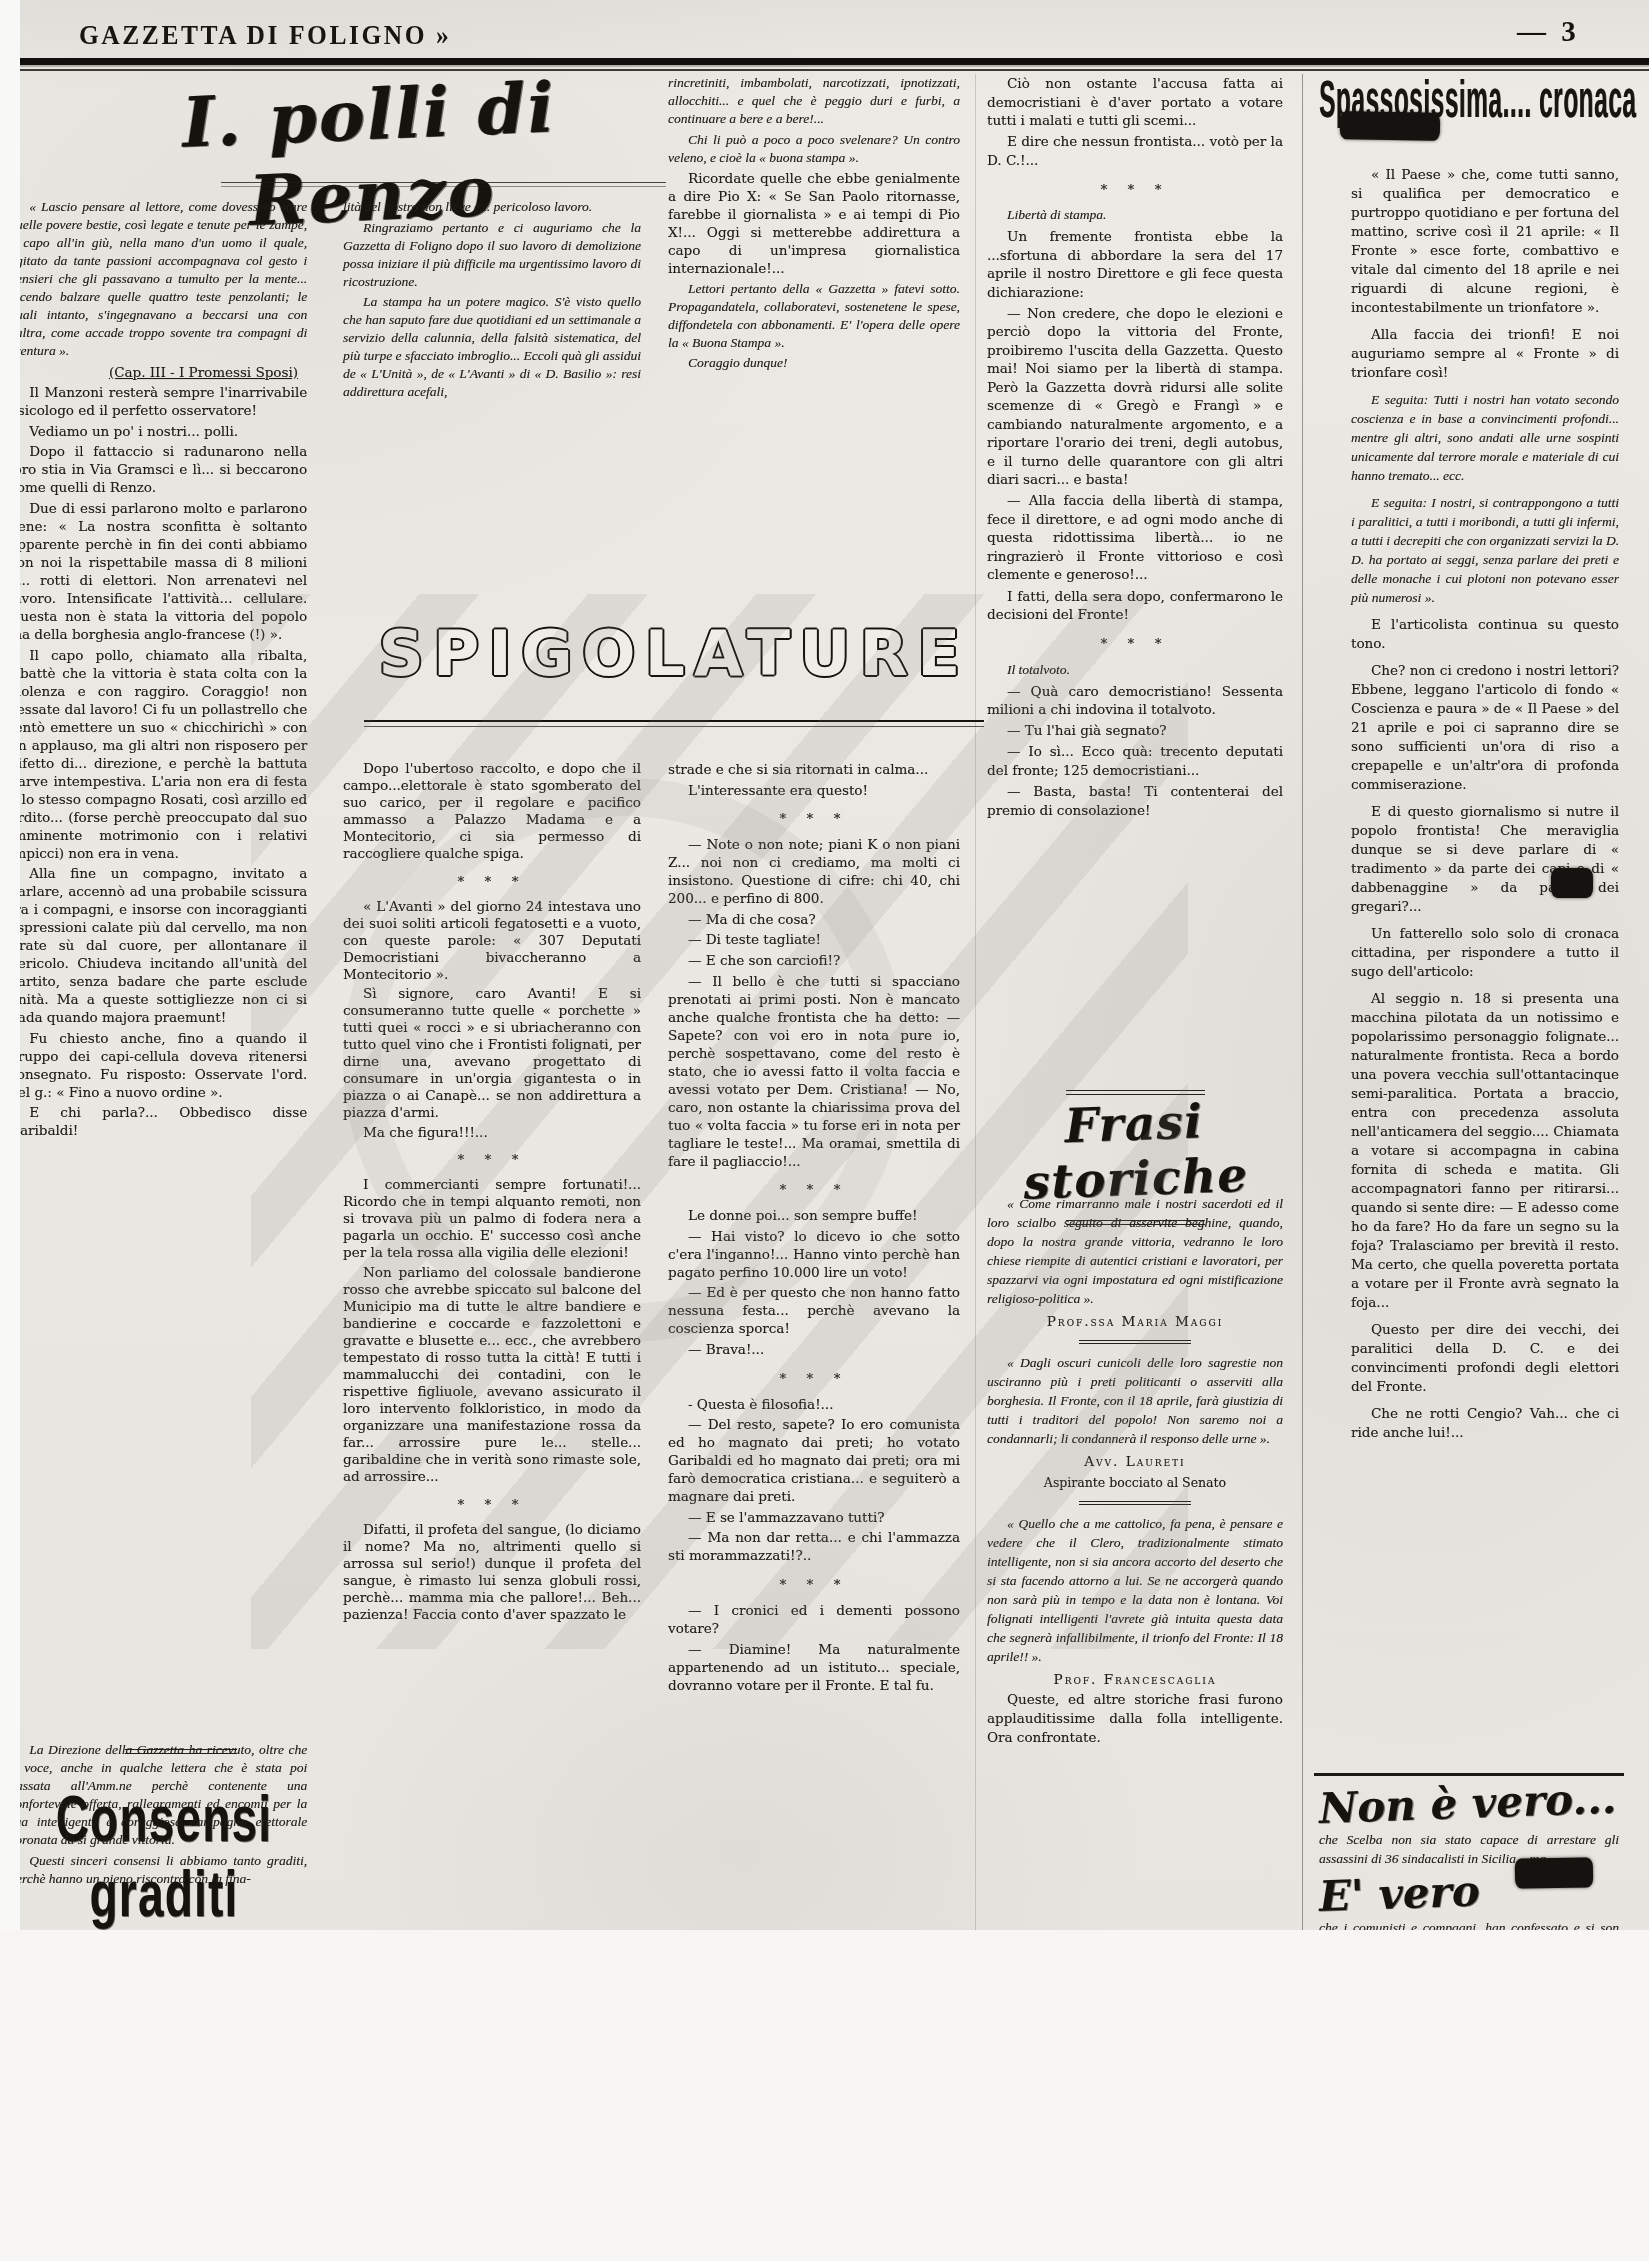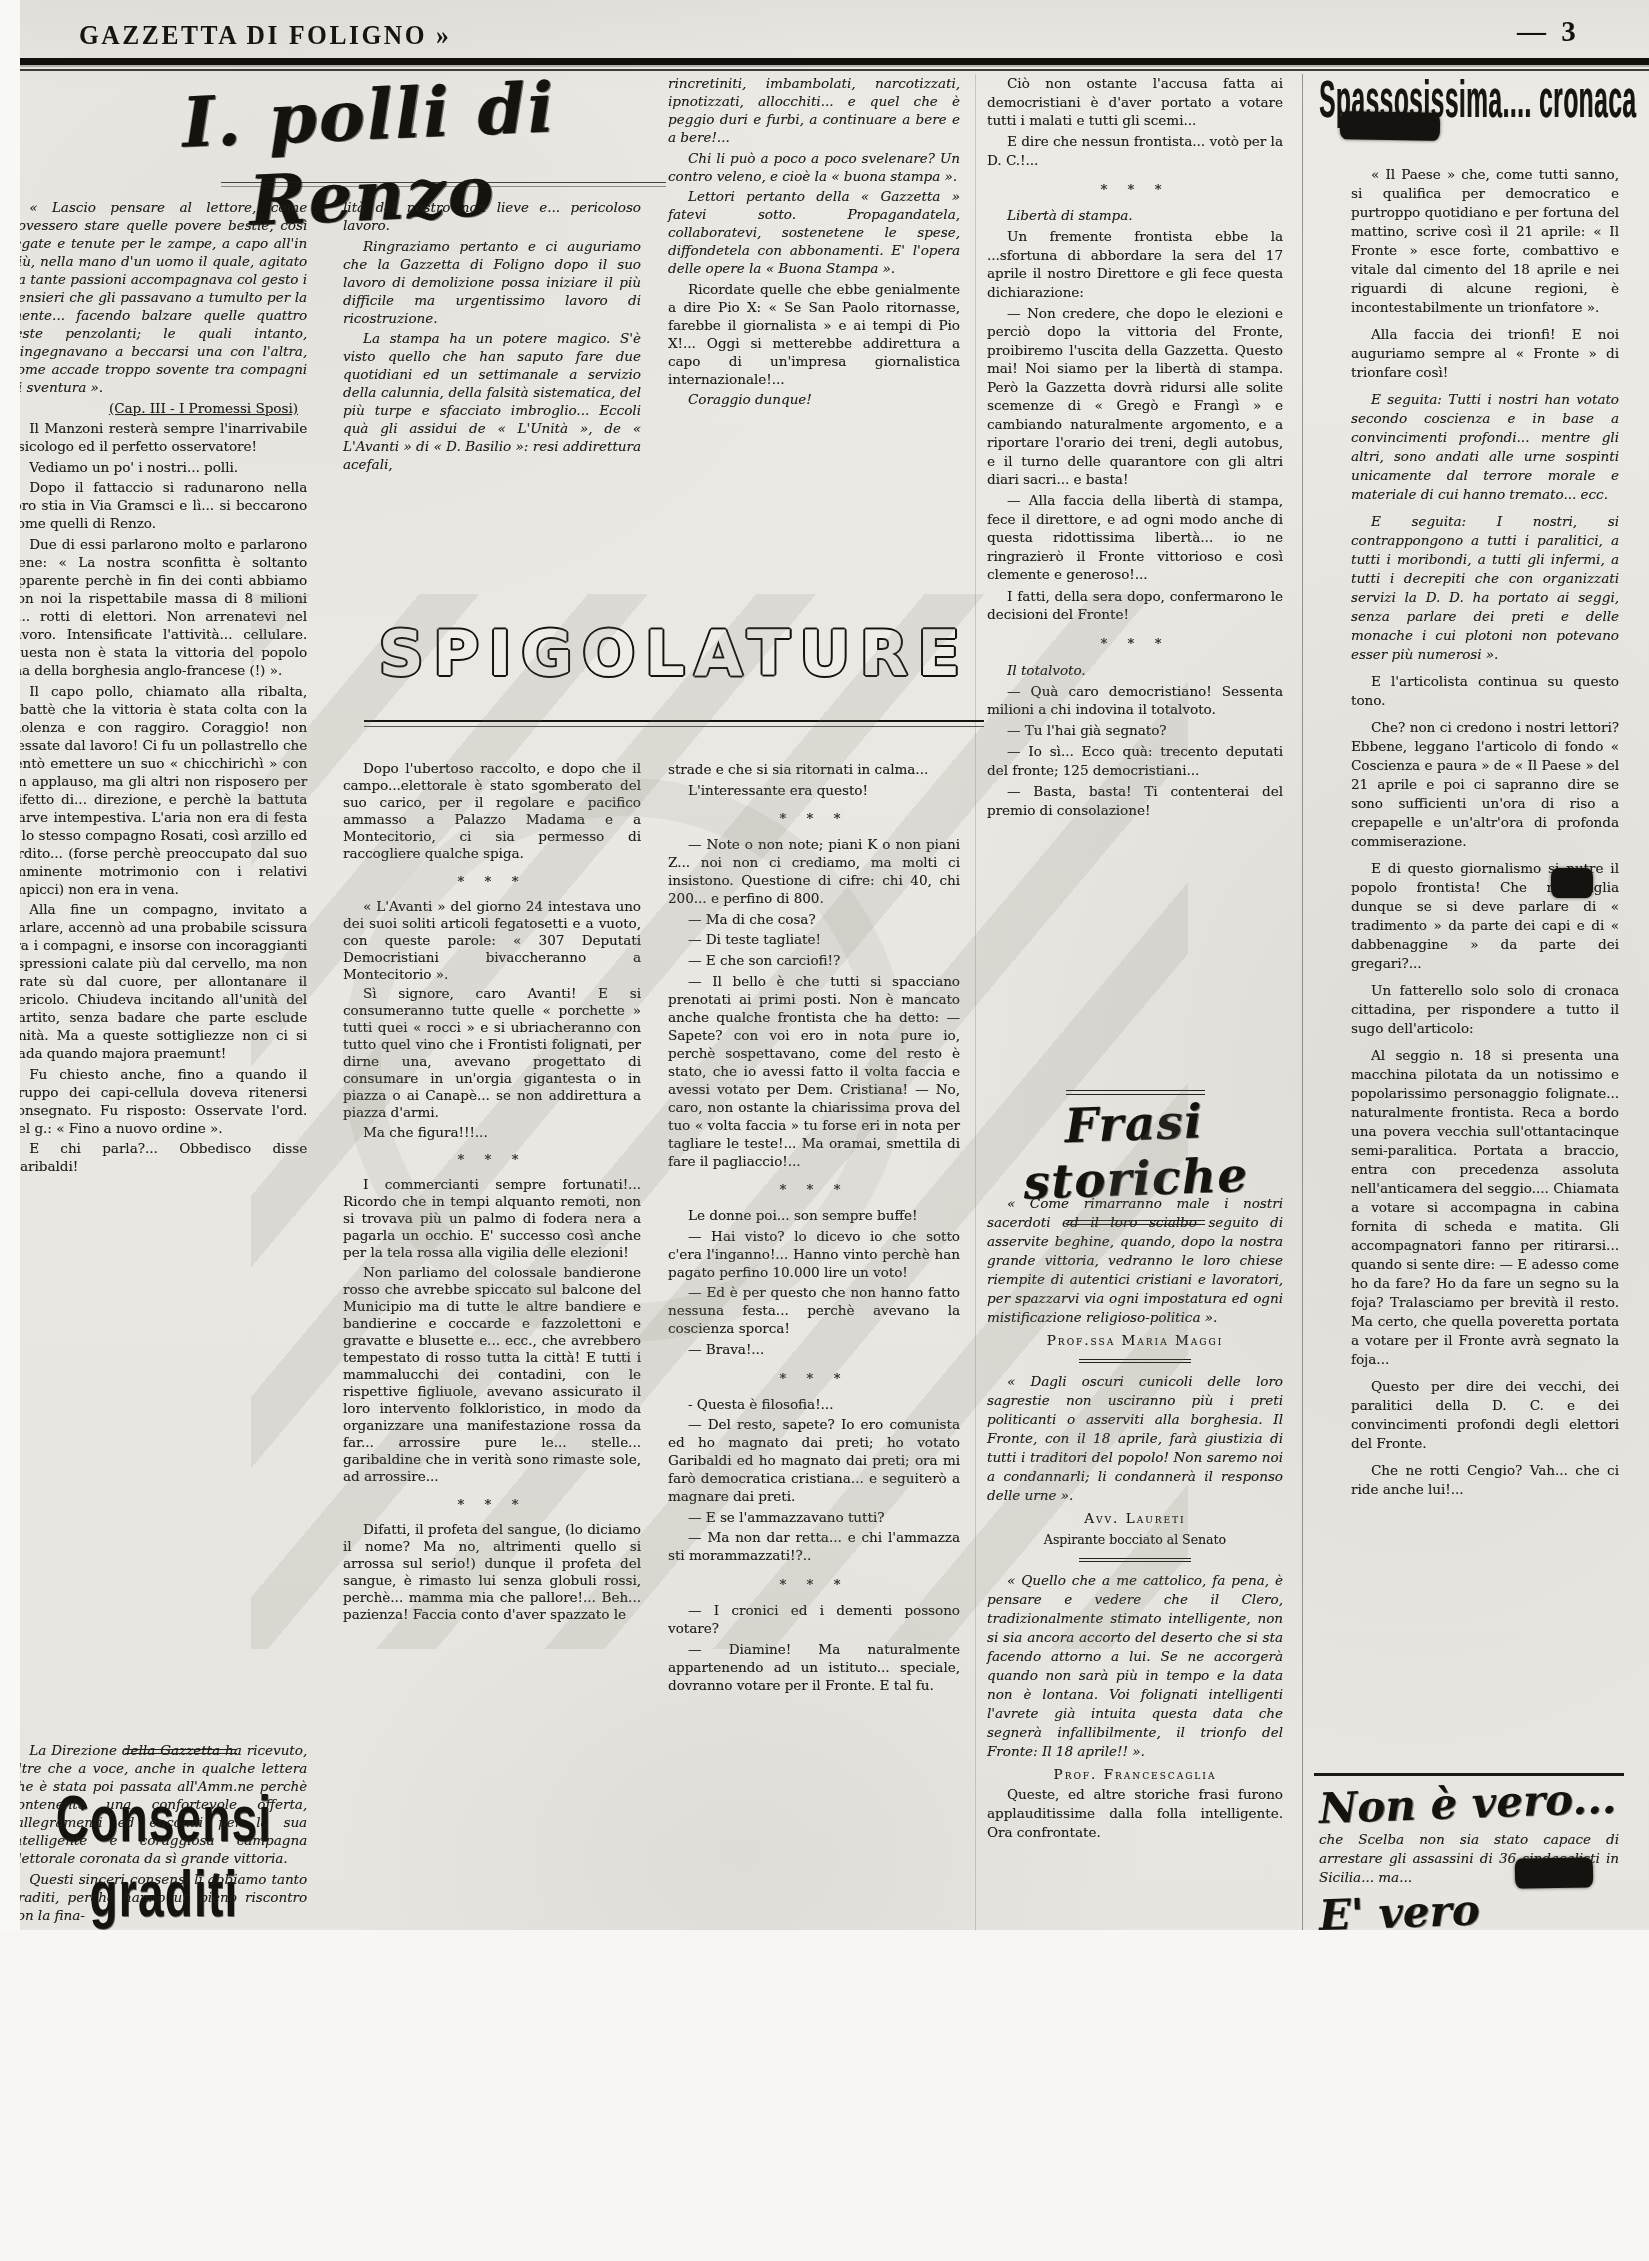--- a/index.html
+++ b/index.html
@@ -26,21 +26,21 @@
     font-family:"DejaVu Serif",serif;font-style:italic;font-weight:700;font-size:69px;
     color:#15130e;transform:rotate(-2.4deg);letter-spacing:2px;
     text-shadow:1.3px 0.7px 0 rgba(21,19,14,.55), -0.7px 0 0 rgba(21,19,14,.35);}
   #headline-underline{left:221px;top:182px;width:445px;height:3.3px;
     border-top:1.3px solid rgba(30,28,22,.8);border-bottom:0.7px solid rgba(30,28,22,.45);}
   
   .col{position:absolute;font-size:13.5px;line-height:18px;color:#201d18;
     text-shadow:0.2px 0.2px 0 rgba(32,29,24,.4);}
   .para{margin:0 0 2.6px 0;text-align:justify;}
   .para.ind{text-indent:20px;}
-  .para.it{font-style:italic;}
+  .para.it{font-style:italic;font-family:Liberation Serif, serif;}
   .para.cite{text-align:right;padding-right:9.2px;text-decoration:underline;}
   .para.stars{text-align:center;letter-spacing:8px;text-indent:0;margin:10.6px 0 8px;}
   .para.sig{text-align:center;font-variant:small-caps;letter-spacing:2px;text-indent:0;margin:4px 0 1.3px;}
   .para.sigsub{text-align:center;font-size:12.5px;text-indent:0;margin:0 0 4px;}
   .para.hr2{border-top:1.3px solid #25221c;border-bottom:0.7px solid #25221c;height:2px;width:112px;
     margin:9.2px auto 9.2px;padding:0;}
   #c1t{left:9.2px;top:198px;width:298px;}
   #c1b{left:9.2px;top:1741px;width:298px;}
   #c2t{left:343px;top:198px;width:298px;}
   #c2b{left:343px;top:760px;width:298px;line-height:17px;}
@@ -148,22 +148,22 @@
       <p class="para stars">* * *</p>
       <p class="para ind">I commercianti sempre fortunati!... Ricordo che in tempi alquanto remoti, non si trovava più un palmo di fodera nera a pagarla un occhio. E' successo così anche per la tela rossa alla vigilia delle elezioni!</p>
       <p class="para ind">Non parliamo del colossale bandierone rosso che avrebbe spiccato sul balcone del Municipio ma di tutte le altre bandiere e bandierine e coccarde e fazzolettoni e gravatte e blusette e... ecc., che avrebbero tempestato di rosso tutta la città! E tutti i mammalucchi dei contadini, con le rispettive figliuole, avevano assicurato il loro intervento folkloristico, in modo da organizzare una manifestazione rossa da far... arrossire pure le... stelle... garibaldine che in verità sono rimaste sole, ad arrossire...</p>
       <p class="para stars">* * *</p>
       <p class="para ind">Difatti, il profeta del sangue, (lo diciamo il nome? Ma no, altrimenti quello si arrossa sul serio!) dunque il profeta del sangue, è rimasto lui senza globuli rossi, perchè... mamma mia che pallore!... Beh... pazienza! Faccia conto d'aver spazzato le</p>
   </div>
 
   <div class="abs col" id="c3t">
     <p class="para it">rincretiniti, imbambolati, narcotizzati, ipnotizzati, allocchiti... e quel che è peggio duri e furbi, a continuare a bere e a bere!...</p>
       <p class="para it ind">Chi li può a poco a poco svelenare? Un contro veleno, e cioè la « buona stampa ».</p>
+      <p class="para ind">Ricordate quelle che ebbe genialmente a dire Pio X: « Se San Paolo ritornasse, farebbe il giornalista » e ai tempi di Pio X!... Oggi si metterebbe addirettura a capo di un'impresa giornalistica internazionale!...</p>
       <p class="para it ind">Lettori pertanto della « Gazzetta » fatevi sotto. Propagandatela, collaboratevi, sostenetene le spese, diffondetela con abbonamenti. E' l'opera delle opere la « Buona Stampa ».</p>
-      <p class="para ind">Ricordate quelle che ebbe genialmente a dire Pio X: « Se San Paolo ritornasse, farebbe il giornalista » e ai tempi di Pio X!... Oggi si metterebbe addirettura a capo di un'impresa giornalistica internazionale!...</p>
       <p class="para it ind">Coraggio dunque!</p>
   </div>
   <div class="abs col" id="c3b">
     <p class="para">strade e che si sia ritornati in calma...</p>
       <p class="para ind">L'interessante era questo!</p>
       <p class="para stars">* * *</p>
       <p class="para ind">— Note o non note; piani K o non piani Z... noi non ci crediamo, ma molti ci insistono. Questione di cifre: chi 40, chi 200... e perfino di 800.</p>
       <p class="para ind">— Ma di che cosa?</p>
       <p class="para ind">— Di teste tagliate!</p>
       <p class="para ind">— E che son carciofi!?</p>

